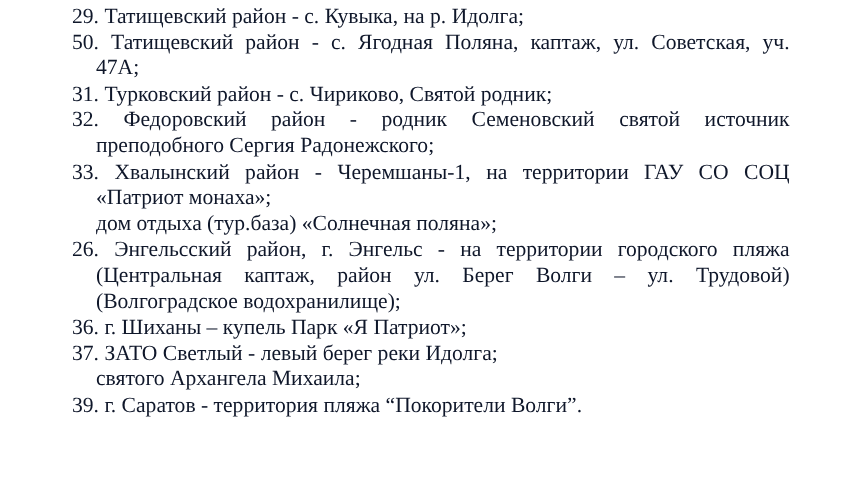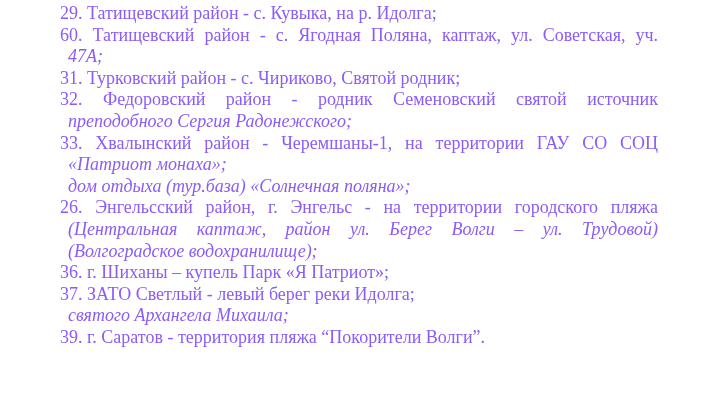--- a/index.html
+++ b/index.html
@@ -13,48 +13,47 @@
     overflow: hidden;
   }
   .page {
     box-sizing: border-box;
     width: 714px;
     height: 403px;
     padding: 3px 56px 0 60px;
     font-family: "Liberation Serif", "DejaVu Serif", serif;
     font-size: 18px;
     line-height: 21.6px;
-    color: #8b5cf6;
+    color: #0f172a;
     background: #ffffff;
   }
   .item { margin: 0; padding: 0; }
   .line {
     text-align: left;
     white-space: normal;
   }
   .line.justify {
     text-align: justify;
     text-align-last: justify;
   }
   .line.cont {
-    margin-left: 8px;
-    font-style: italic;
+    margin-left: 20px;
   }
   .num { white-space: nowrap; }
 </style>
 </head>
 <body>
 
 <div class="page">
   <div id="list">
       <div class="item">
         <div class="line"><span class="num">29.</span> <span>Татищевский район - с. Кувыка, на р. Идолга;</span></div>
       </div>
       <div class="item">
-        <div class="line justify"><span class="num">60.</span> <span>Татищевский район - с. Ягодная Поляна, каптаж, ул. Советская, уч.</span></div>
+        <div class="line justify"><span class="num">50.</span> <span>Татищевский район - с. Ягодная Поляна, каптаж, ул. Советская, уч.</span></div>
         <div class="line cont">47А;</div>
       </div>
       <div class="item">
         <div class="line"><span class="num">31.</span> <span>Турковский район - с. Чириково, Святой родник;</span></div>
       </div>
       <div class="item">
         <div class="line justify"><span class="num">32.</span> <span>Федоровский район - родник Семеновский святой источник</span></div>
         <div class="line cont">преподобного Сергия Радонежского;</div>
       </div>
       <div class="item">

